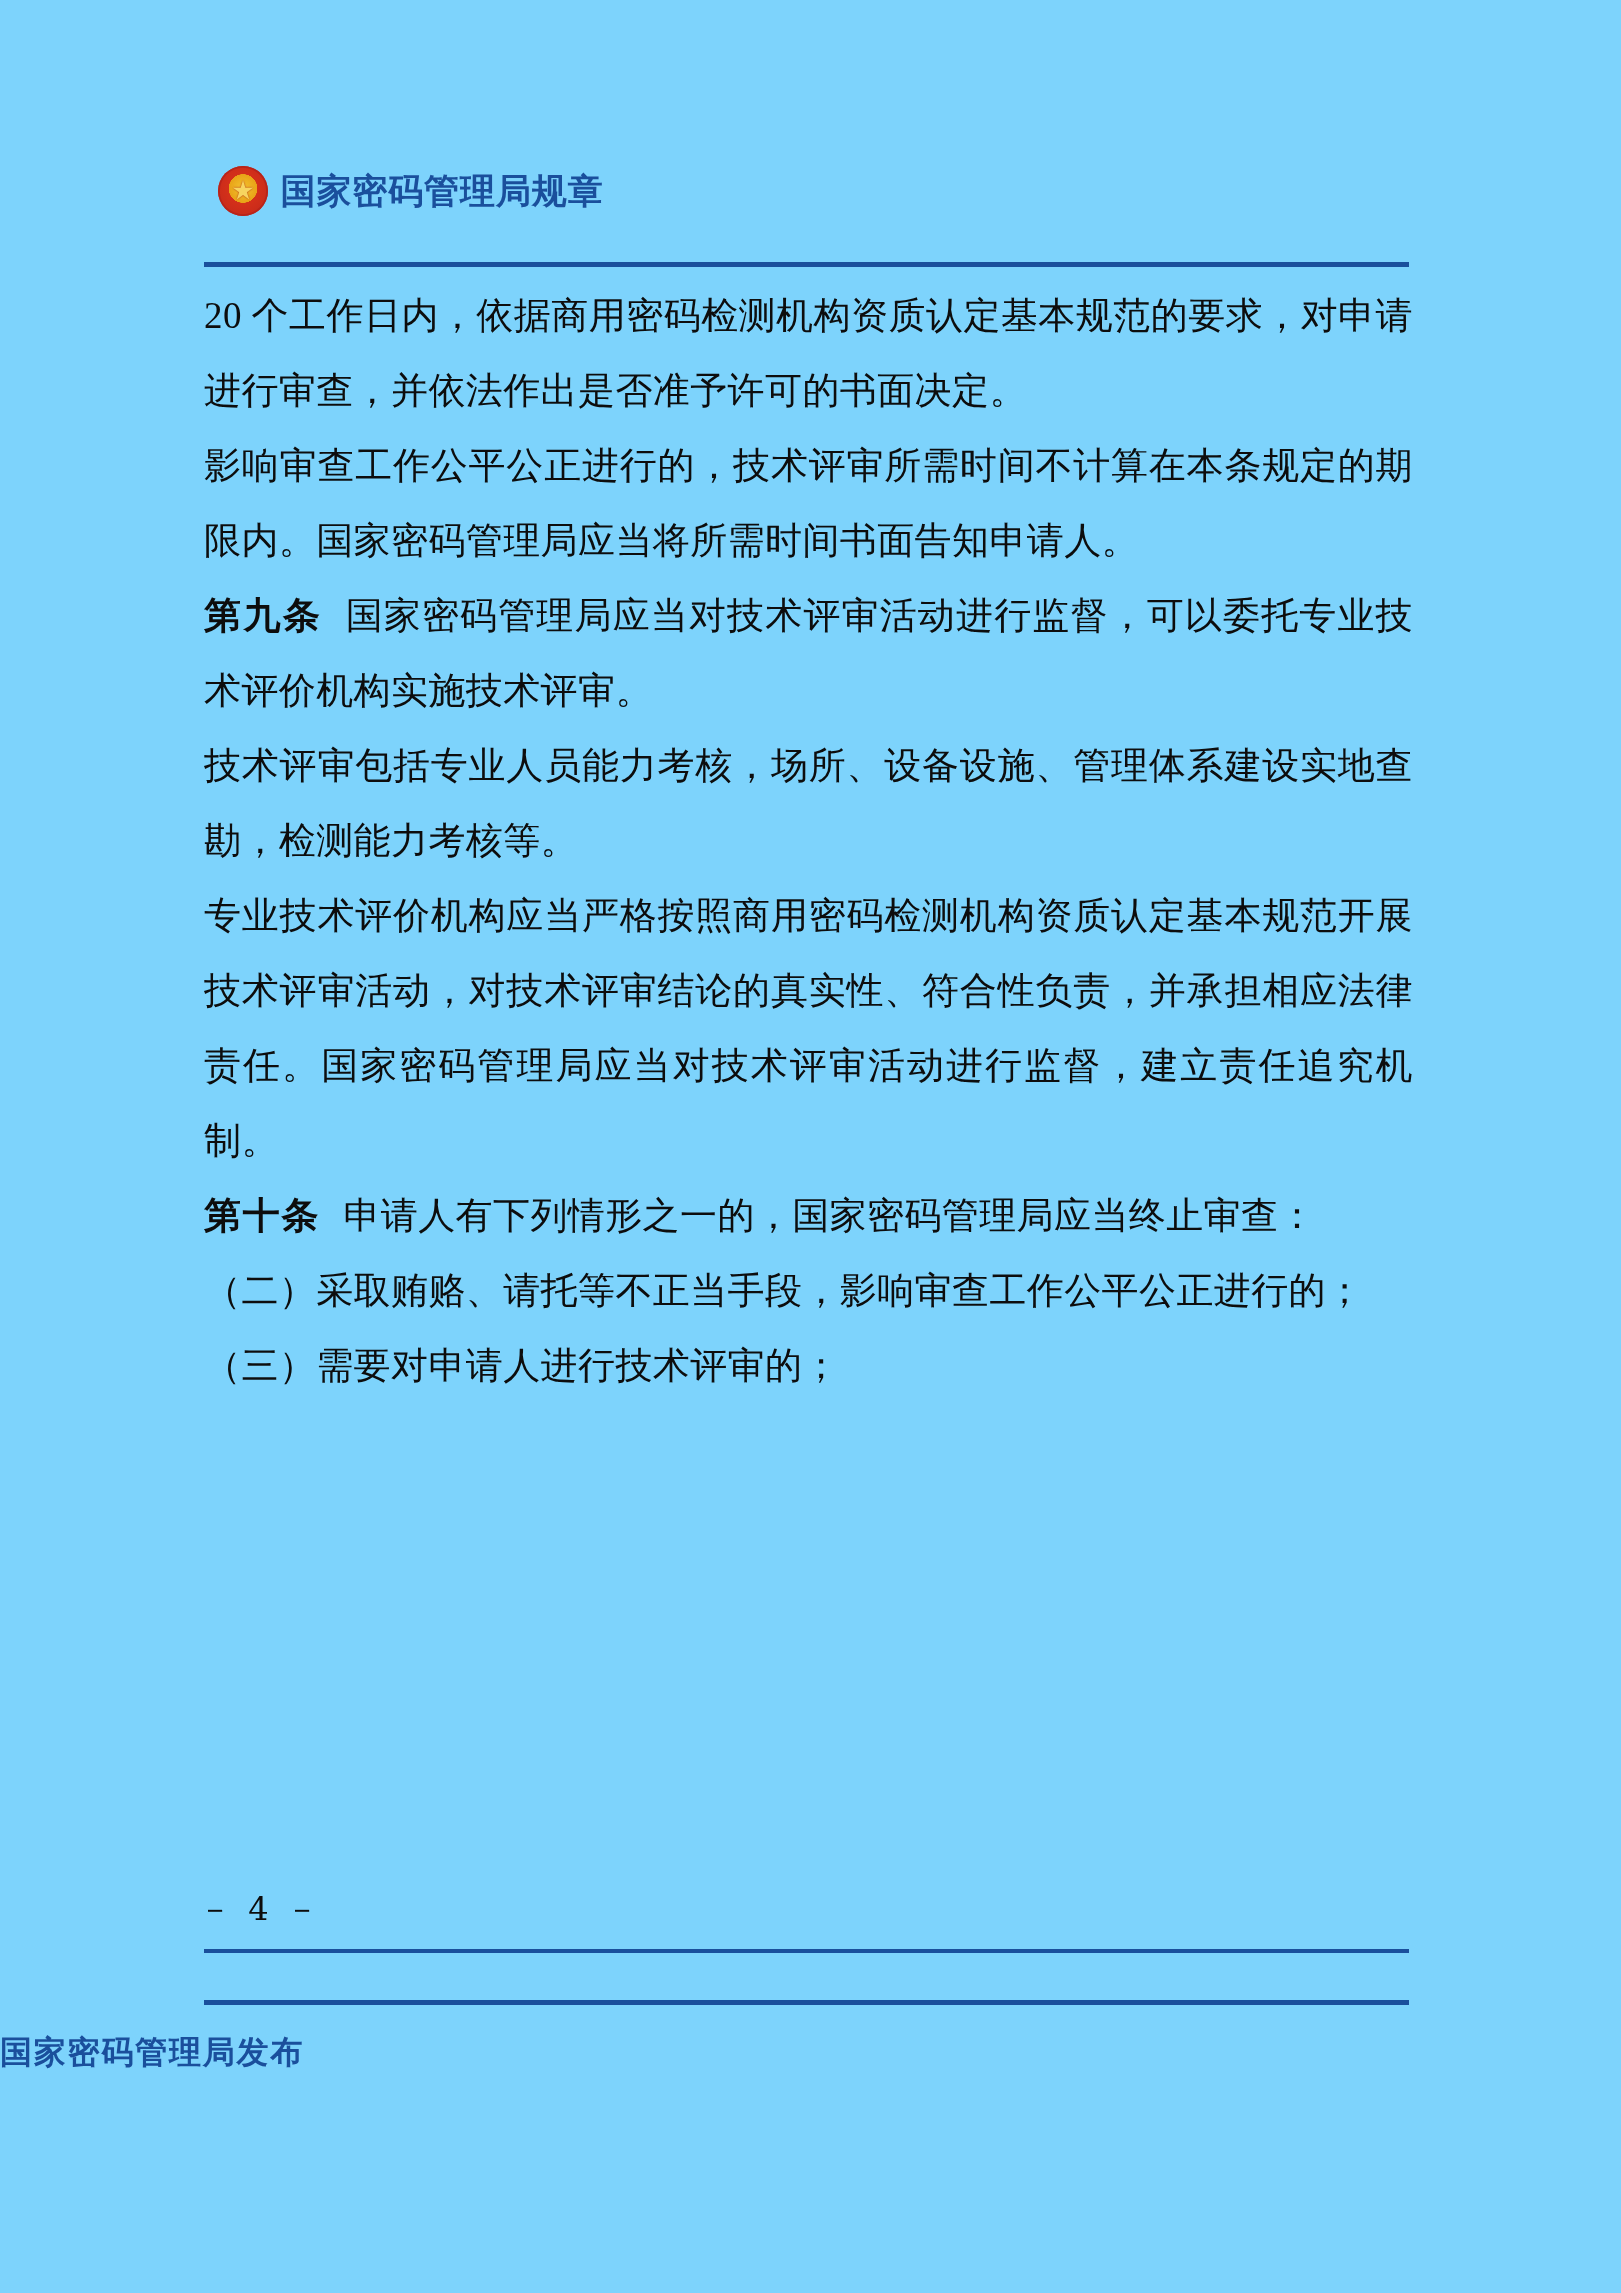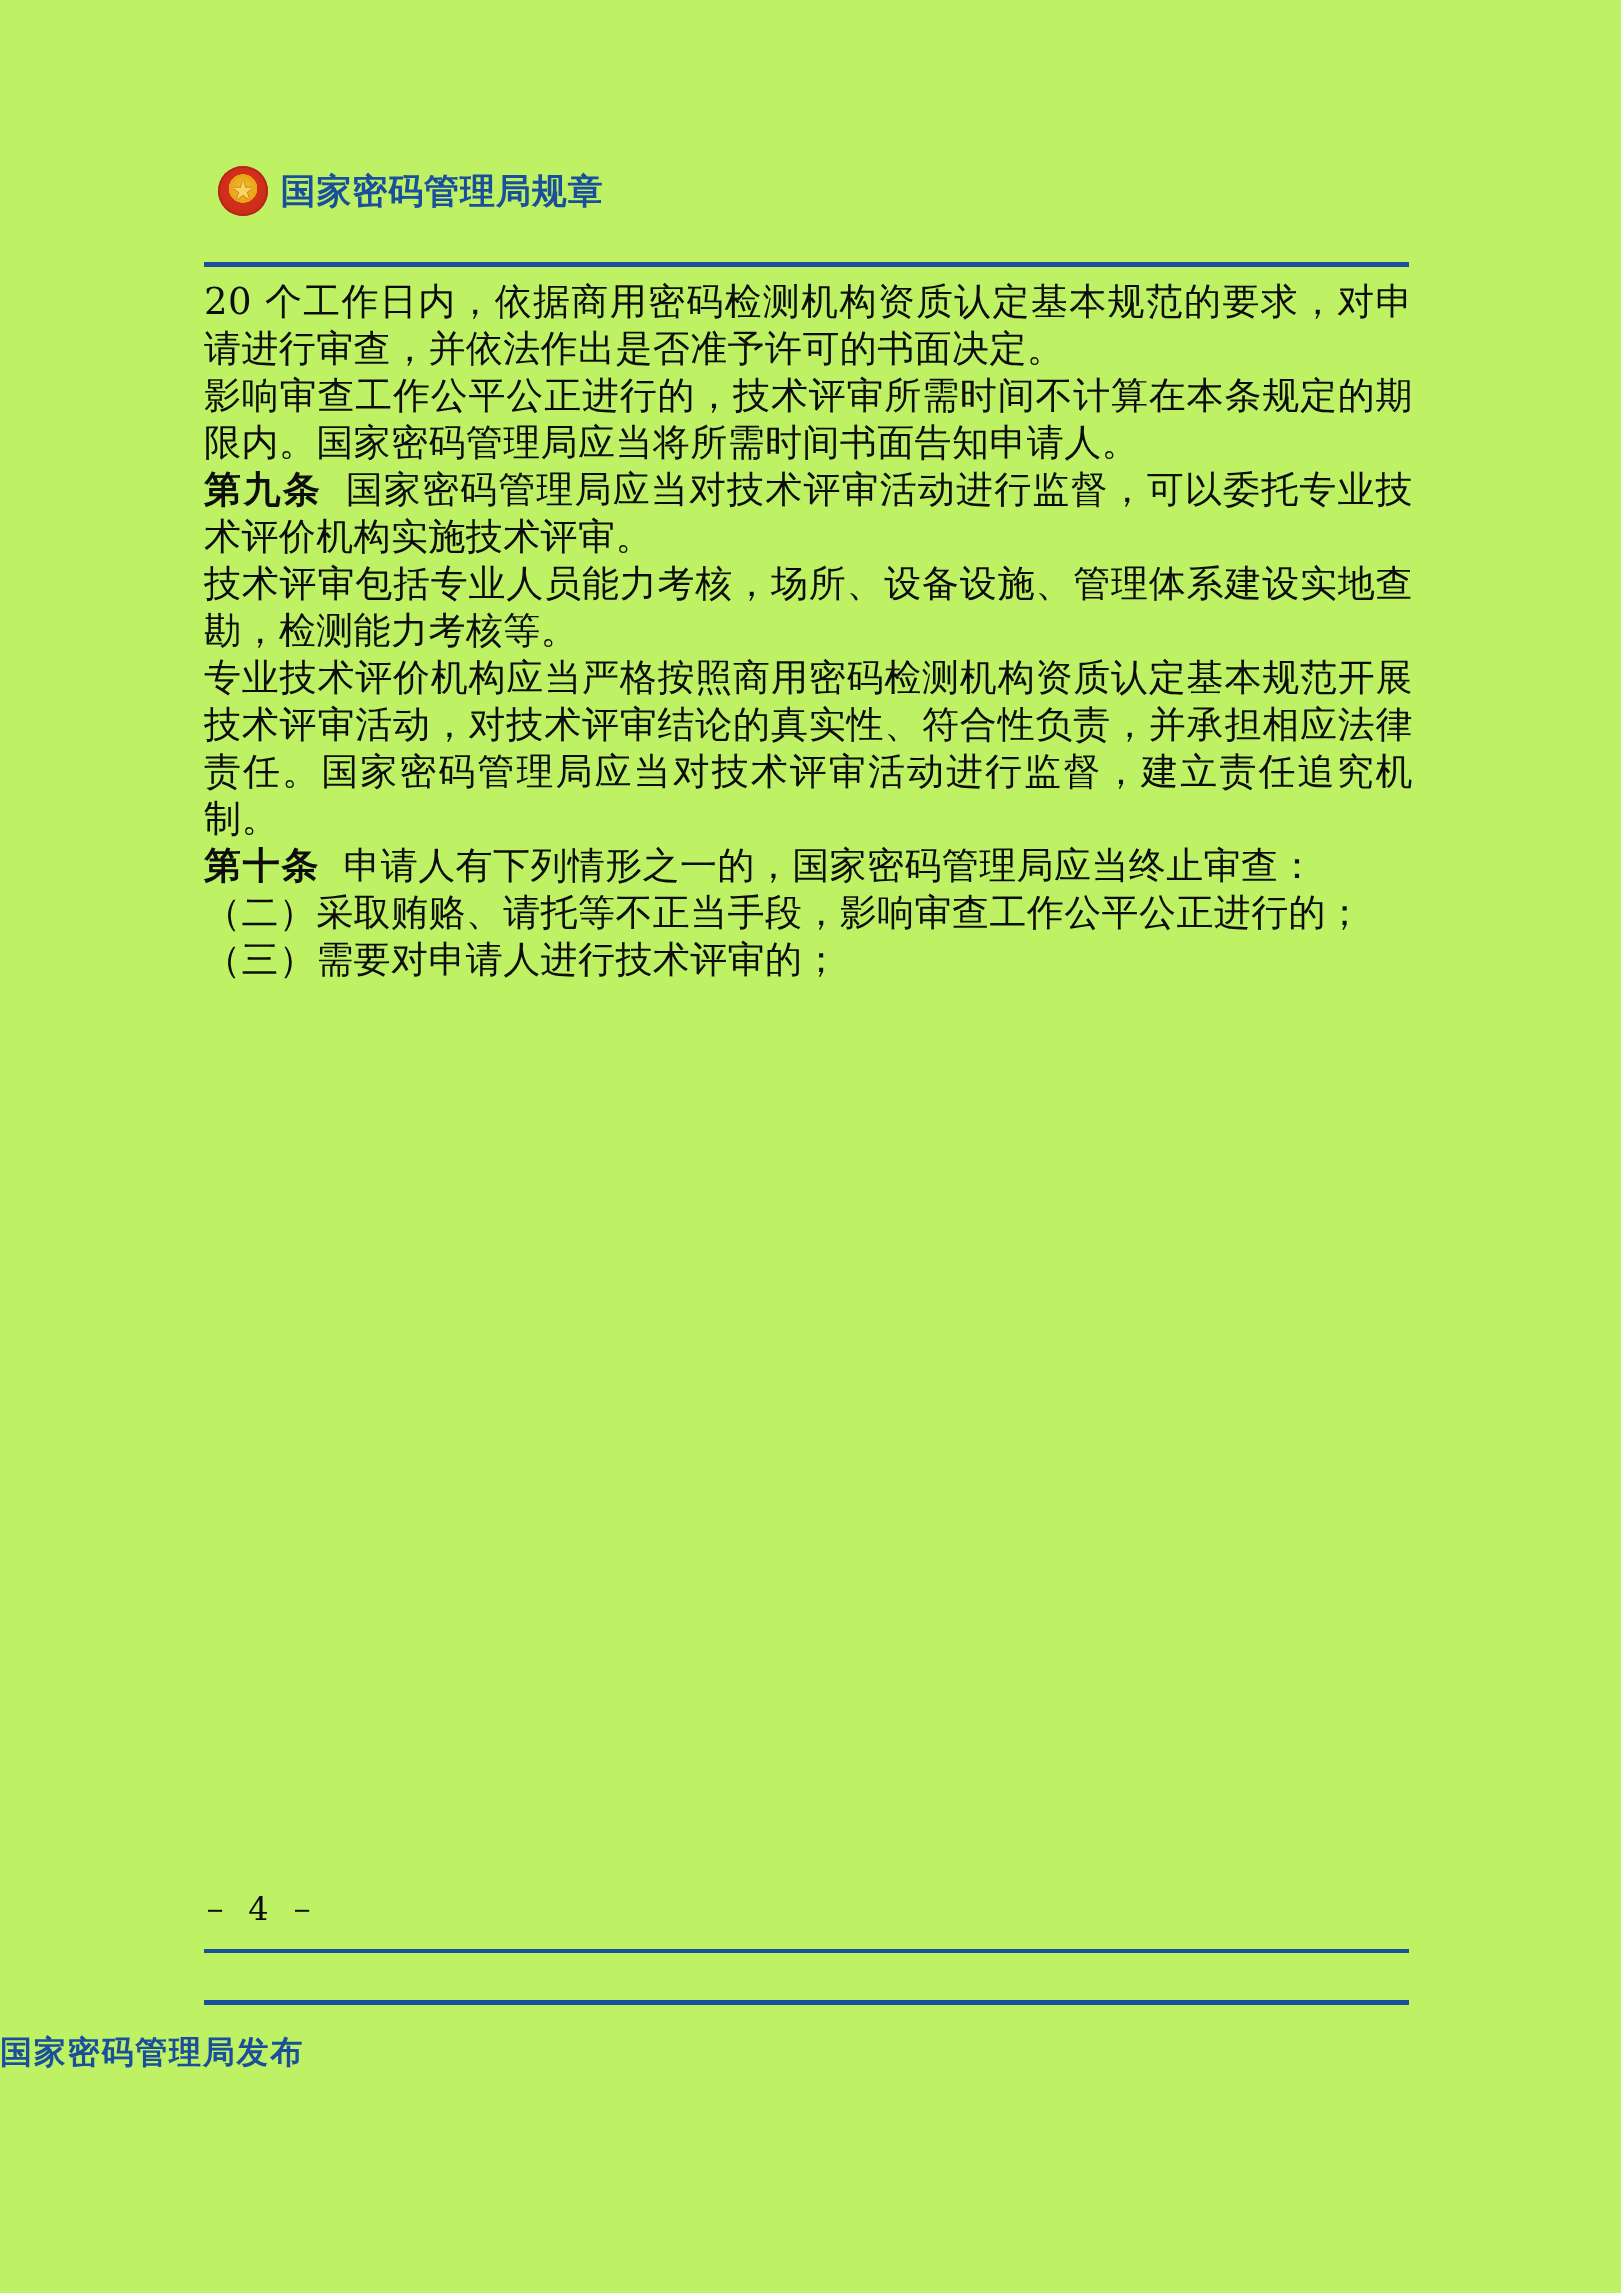--- a/index.html
+++ b/index.html
@@ -13,21 +13,21 @@
     font-family: "DejaVu Serif", "Liberation Serif", serif;
     position: relative;
     overflow: hidden;
   }
 
   .page {
     position: absolute;
     top: 0; left: 0;
     width: 1622px;
     height: 2294px;
-    background: #bef264;
+    background: #7dd3fc;
   }
 
   
   .header {
     position: absolute;
     left: 218px;
     top: 159px;
     width: 1191px;
     height: 64px;
     display: flex;
@@ -76,25 +76,26 @@
   .rule-bottom-1 { top: 1949px; height: 3.6px; }
   .rule-bottom-2 { top: 2000px; height: 4.5px; }
 
   
   .content {
     position: absolute;
     left: 204px;
     top: 278px;
     width: 1209px;
     font-size: 37px;
-    line-height: 47px;
+    line-height: 75px;
     color: #0d0d0d;
     letter-spacing: 0.4px;
     text-align: justify;
     text-justify: inter-ideograph;
+    font-family: Liberation Serif, serif;
   }
   .content p {
     margin: 0;
     padding: 0;
     text-indent: 0;
   }
   .p-indent { text-indent: 75px; }
   .article-no {
     font-weight: bold;
     letter-spacing: 1.8px;

